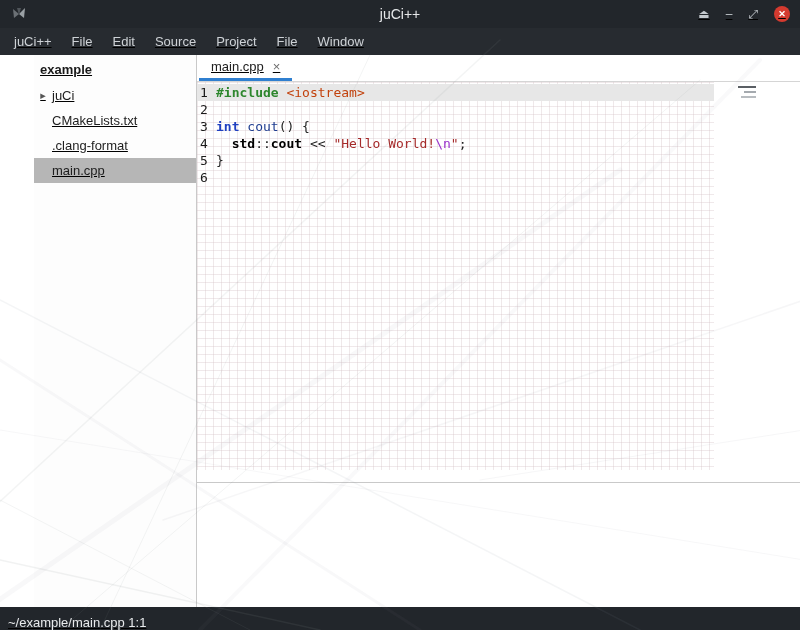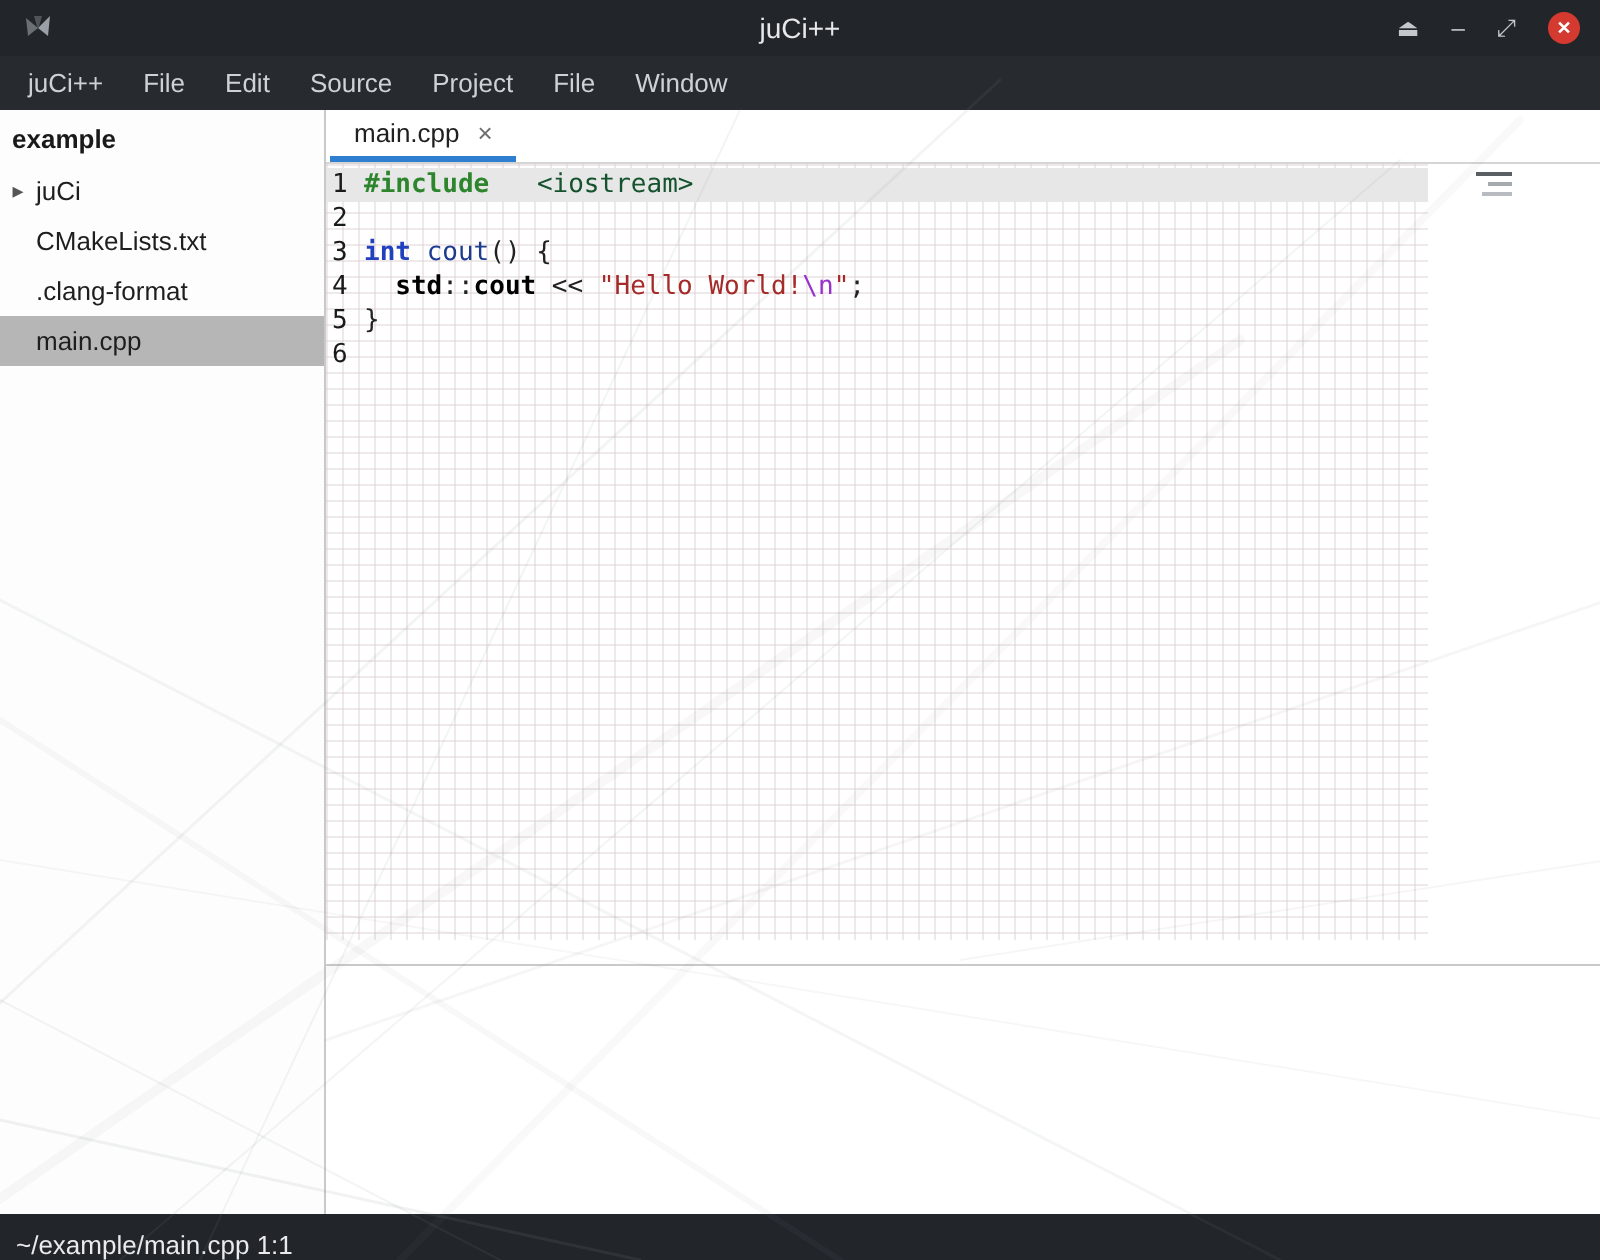--- a/index.html
+++ b/index.html
@@ -1,34 +1,34 @@
 <!DOCTYPE html>
 <html><head>
 <meta charset="utf-8">
 <style>
   * { margin:0; padding:0; box-sizing:border-box; }
   html,body { width:804px; height:630px; overflow:hidden; }
   body { font-family:"Liberation Sans", sans-serif; background:#ffffff; }
 
-  .window { position:relative; width:800px; height:630px; background:#ffffff; overflow:hidden; }
+  .window { position:relative; width:800px; height:630px; background:#ffffff; overflow:hidden;text-decoration:underline; }
 
   
   .titlebar { position:relative; height:28px; background:#22262b; display:flex; align-items:center; padding:0 10px; }
   .app-icon { width:18px; height:18px; display:flex; align-items:center; justify-content:center; }
   .win-title { position:absolute; left:0; right:0; text-align:center; color:#e6e8ea; font-size:14px; pointer-events:none; }
   .controls { margin-left:auto; display:flex; align-items:center; gap:16px; z-index:2; }
   .ctrl { color:#c3c8cd; font-size:12px; line-height:16px; cursor:default; }
   .ctrl.close { background:#d43a2f; color:#fff; width:16px; height:16px; border-radius:50%; font-size:9px; line-height:16px; text-align:center; font-weight:bold; }
 
   
   .menubar { height:27px; background:#272b30; display:flex; align-items:center; padding-left:4px; }
   .menu-item { color:#ced2d6; font-size:13px; padding:0 10px; line-height:27px; }
 
   
-  .content { display:flex; height:552px; position:relative; }
+  .content { display:flex; height:552px; position:relative;padding-left:34px; }
 
   
   .sidebar { width:163px; background:#fdfdfd; border-right:1px solid #c9c9c9; overflow:hidden; }
   .tree-root { font-weight:bold; font-size:13px; color:#1a1a1a; padding:7px 6px 6px 6px; }
   .tree-item { display:flex; align-items:center; height:25px; font-size:13px; color:#1e1e1e; }
   .tree-item.selected { background:#b6b6b6; }
   .expander { width:18px; text-align:center; color:#555; font-size:11px; flex:0 0 18px; }
   .tree-label { white-space:nowrap; }
 
   
@@ -45,21 +45,21 @@
       linear-gradient(to right, rgba(216,199,203,0.40) 1px, transparent 1px),
       linear-gradient(to bottom, rgba(216,199,203,0.40) 1px, transparent 1px);
     background-size:8px 8px; overflow:hidden; }
   .code-lines { padding-top:2px; font-family:"DejaVu Sans Mono", monospace; font-size:13px; }
   .code-line { display:flex; height:17px; line-height:17px; padding-left:3px; white-space:pre; }
   .code-line.hl { background:#e7e7e7; }
   .ln { width:11px; flex:0 0 11px; color:#1a1a1a; margin-right:5px; }
   .code-text { white-space:pre; color:#222; }
   .tok-plain  { color:#222222; }
   .tok-include{ color:#2d862d; font-weight:bold; }
-  .tok-header { color:#14532d;margin-left:16px; }
+  .tok-header { color:#c2410c; }
   .tok-kw     { color:#2040c0; font-weight:bold; }
   .tok-fn     { color:#1d3b8f; }
   .tok-ns     { color:#000000; font-weight:bold; }
   .tok-str    { color:#a52a2a; }
   .tok-esc    { color:#9932cc; }
 
   .minimap { position:absolute; top:4px; right:44px; display:flex; flex-direction:column; gap:3px; align-items:flex-end; }
   .mm-bar { height:2px; background:#8a8f94; }
   .mm-bar.b1 { width:18px; background:#5a5f64; }
   .mm-bar.b2 { width:12px; background:#a5aaaf; }

